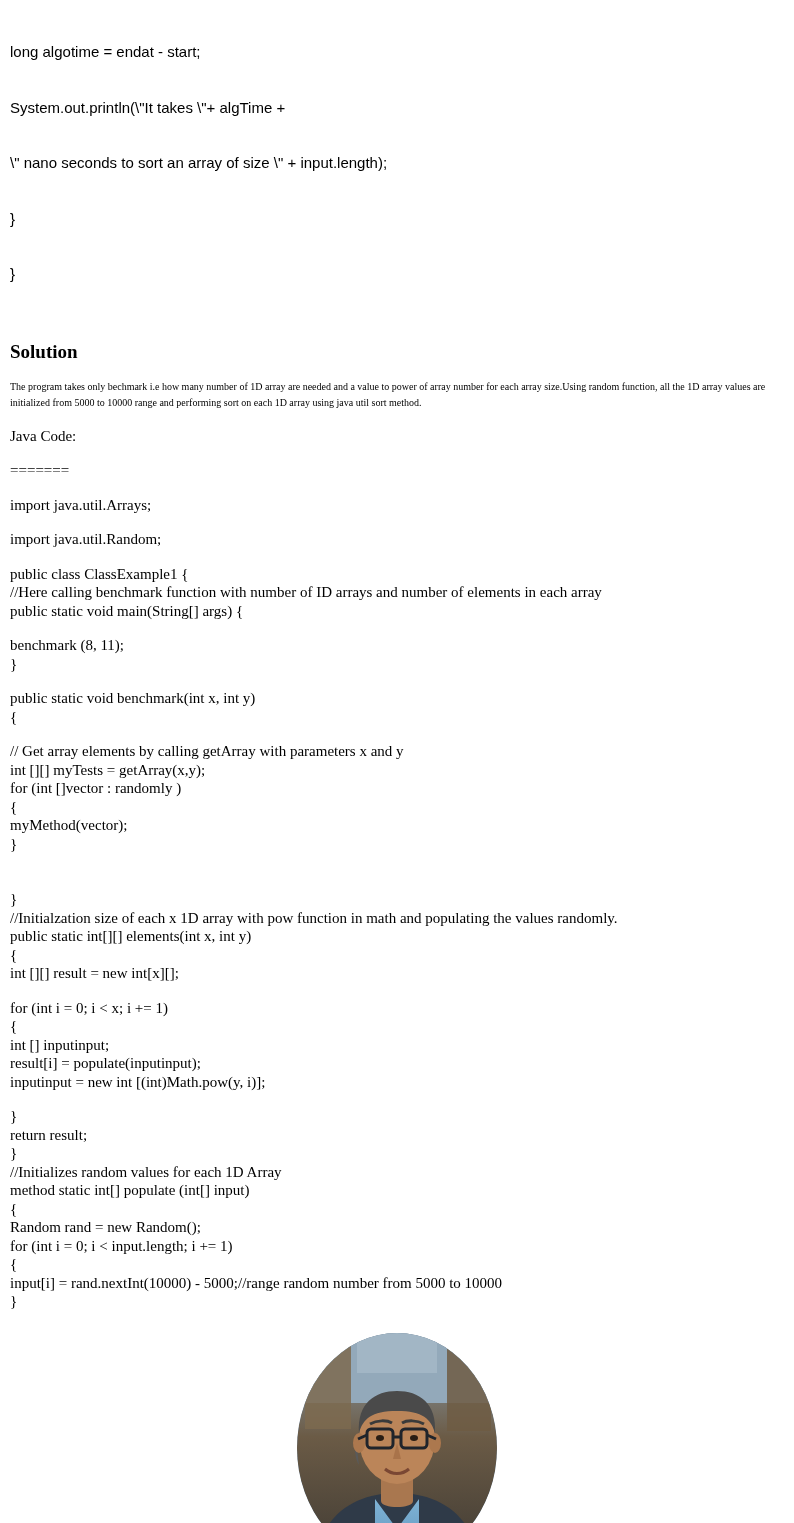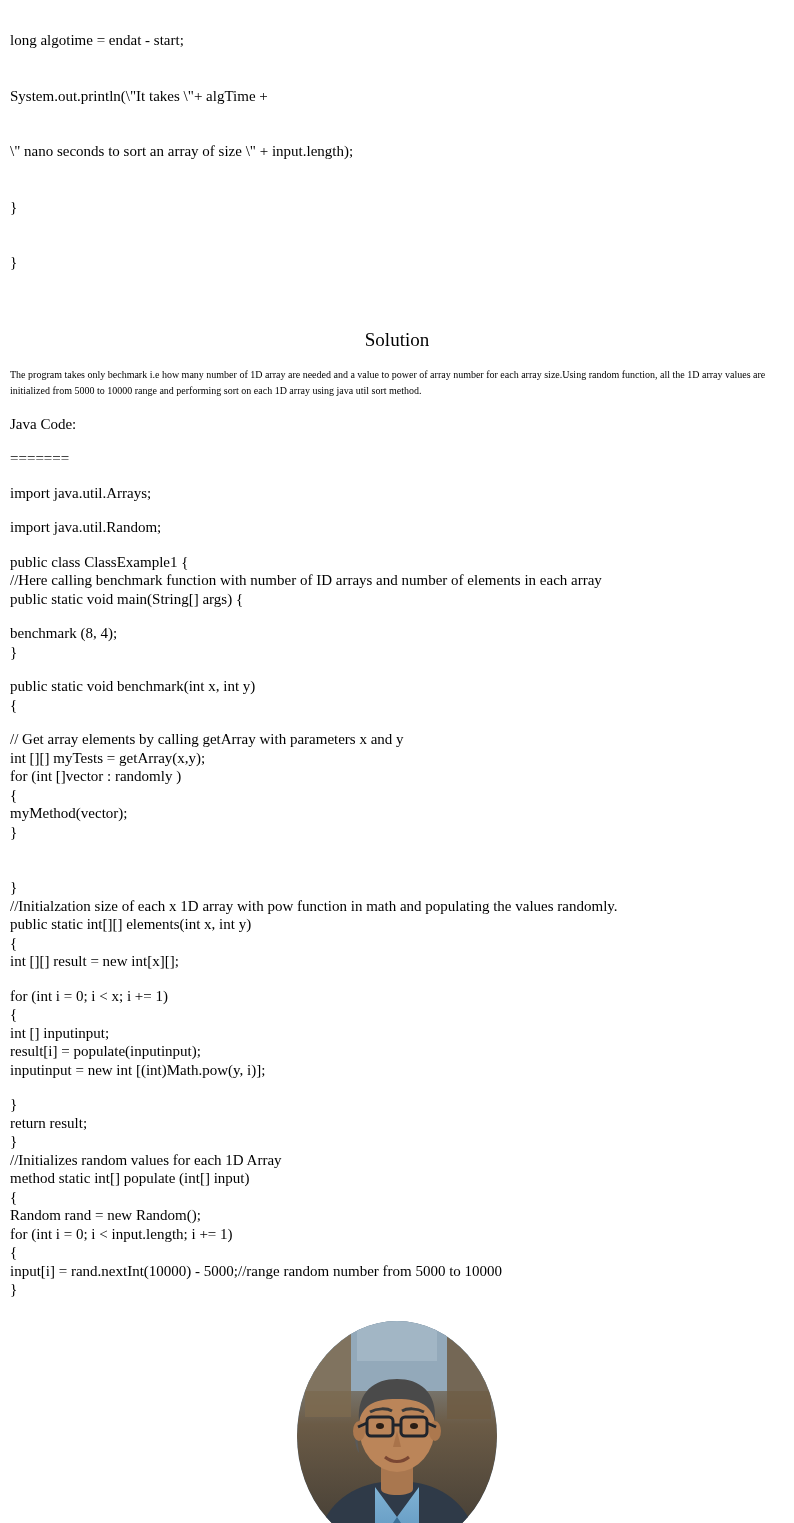--- a/index.html
+++ b/index.html
@@ -14,37 +14,36 @@
     color: #000000;
     position: relative;
     overflow: hidden;
   }
   .page {
     padding: 0 10px;
     box-sizing: border-box;
     width: 794px;
   }
   .code-top {
-    font-family: Liberation Serif, serif;
+    font-family: Liberation Sans, sans-serif;
     font-size: 15px;
     line-height: 18.5px;
     white-space: pre-wrap;
     margin: 0;
-    padding-top: 0;
+    padding-top: 12px;
   }
   .code-top .first-line {
     display: block;
     margin-top: -6px;
   }
   h2.solution {
     font-family: "Liberation Serif", serif;
     font-size: 19px;
-    font-weight: normal;
+    font-weight: bold;
     margin: 20px 0 14px 0;
-    text-align: center;
   }
   p.para {
     font-size: 10px;
     line-height: 16px;
     margin: 16px 0 0 0;
     max-width: 760px;
   }
   .line {
     font-size: 15px;
     line-height: 18.5px;
@@ -93,21 +92,21 @@
   <div class="line">Java Code:</div>
   <div class="blank"></div>
   <div class="line">=======</div>
 
   <div class="code-block" id="code-block">
       <div class="line gap">import java.util.Arrays;</div>
       <div class="line gap">import java.util.Random;</div>
       <div class="line gap">public class ClassExample1 {</div>
       <div class="line">//Here calling benchmark function with number of ID arrays and number of elements in each array</div>
       <div class="line">public static void main(String[] args) {</div>
-      <div class="line gap">benchmark (8, 4);</div>
+      <div class="line gap">benchmark (8, 11);</div>
       <div class="line">}</div>
       <div class="line gap">public static void benchmark(int x, int y)</div>
       <div class="line">{</div>
       <div class="line gap">// Get array elements by calling getArray with parameters x and y</div>
       <div class="line">int [][] myTests = getArray(x,y);</div>
       <div class="line">for (int []vector : randomly )</div>
       <div class="line">{</div>
       <div class="line">myMethod(vector);</div>
       <div class="line">}</div>
       <div class="line">&nbsp;</div>

